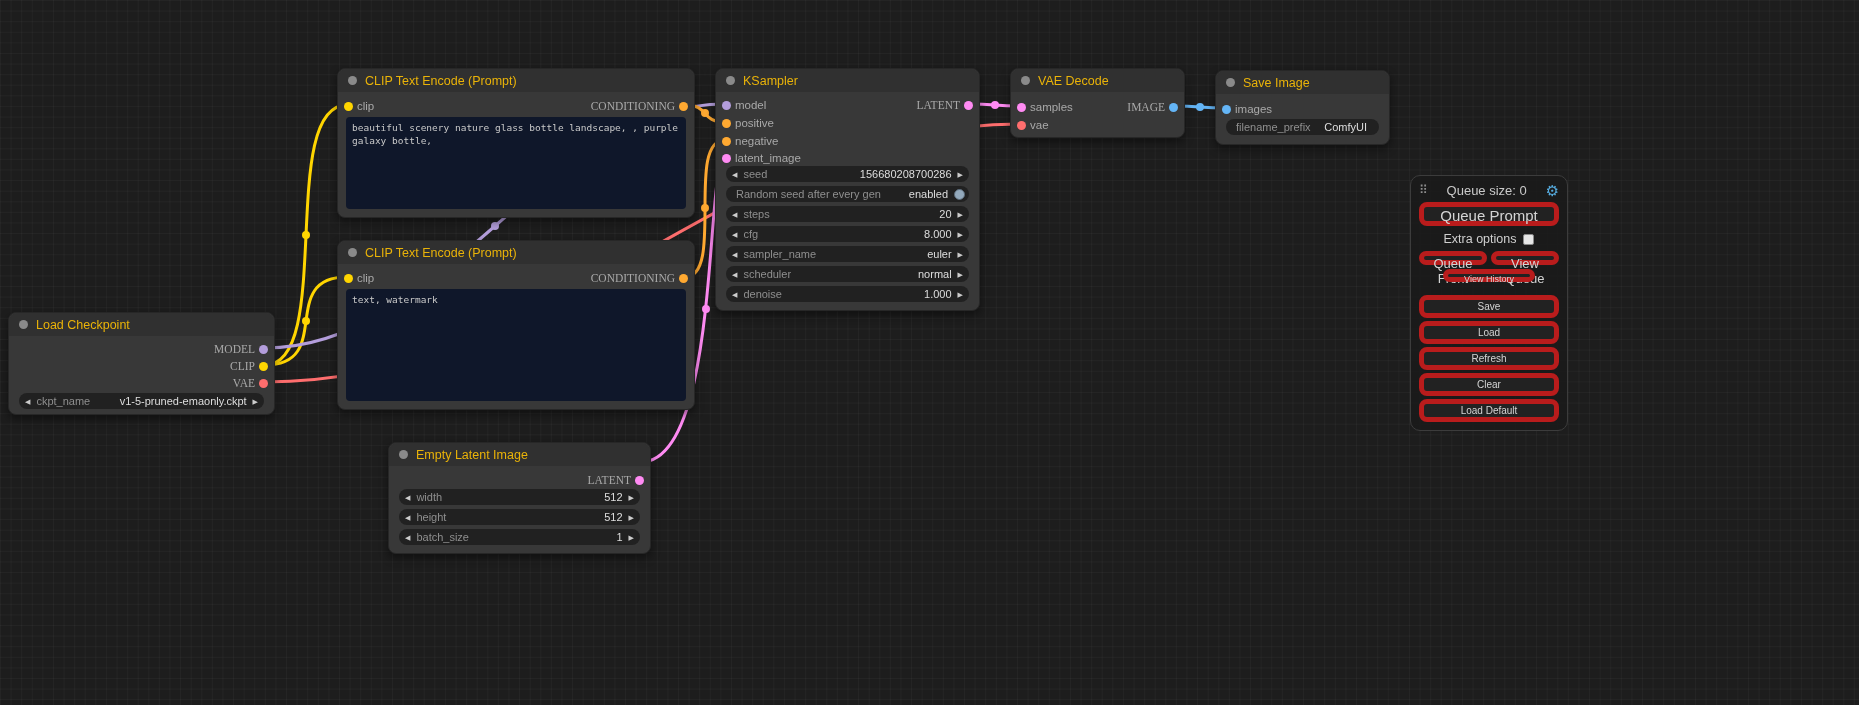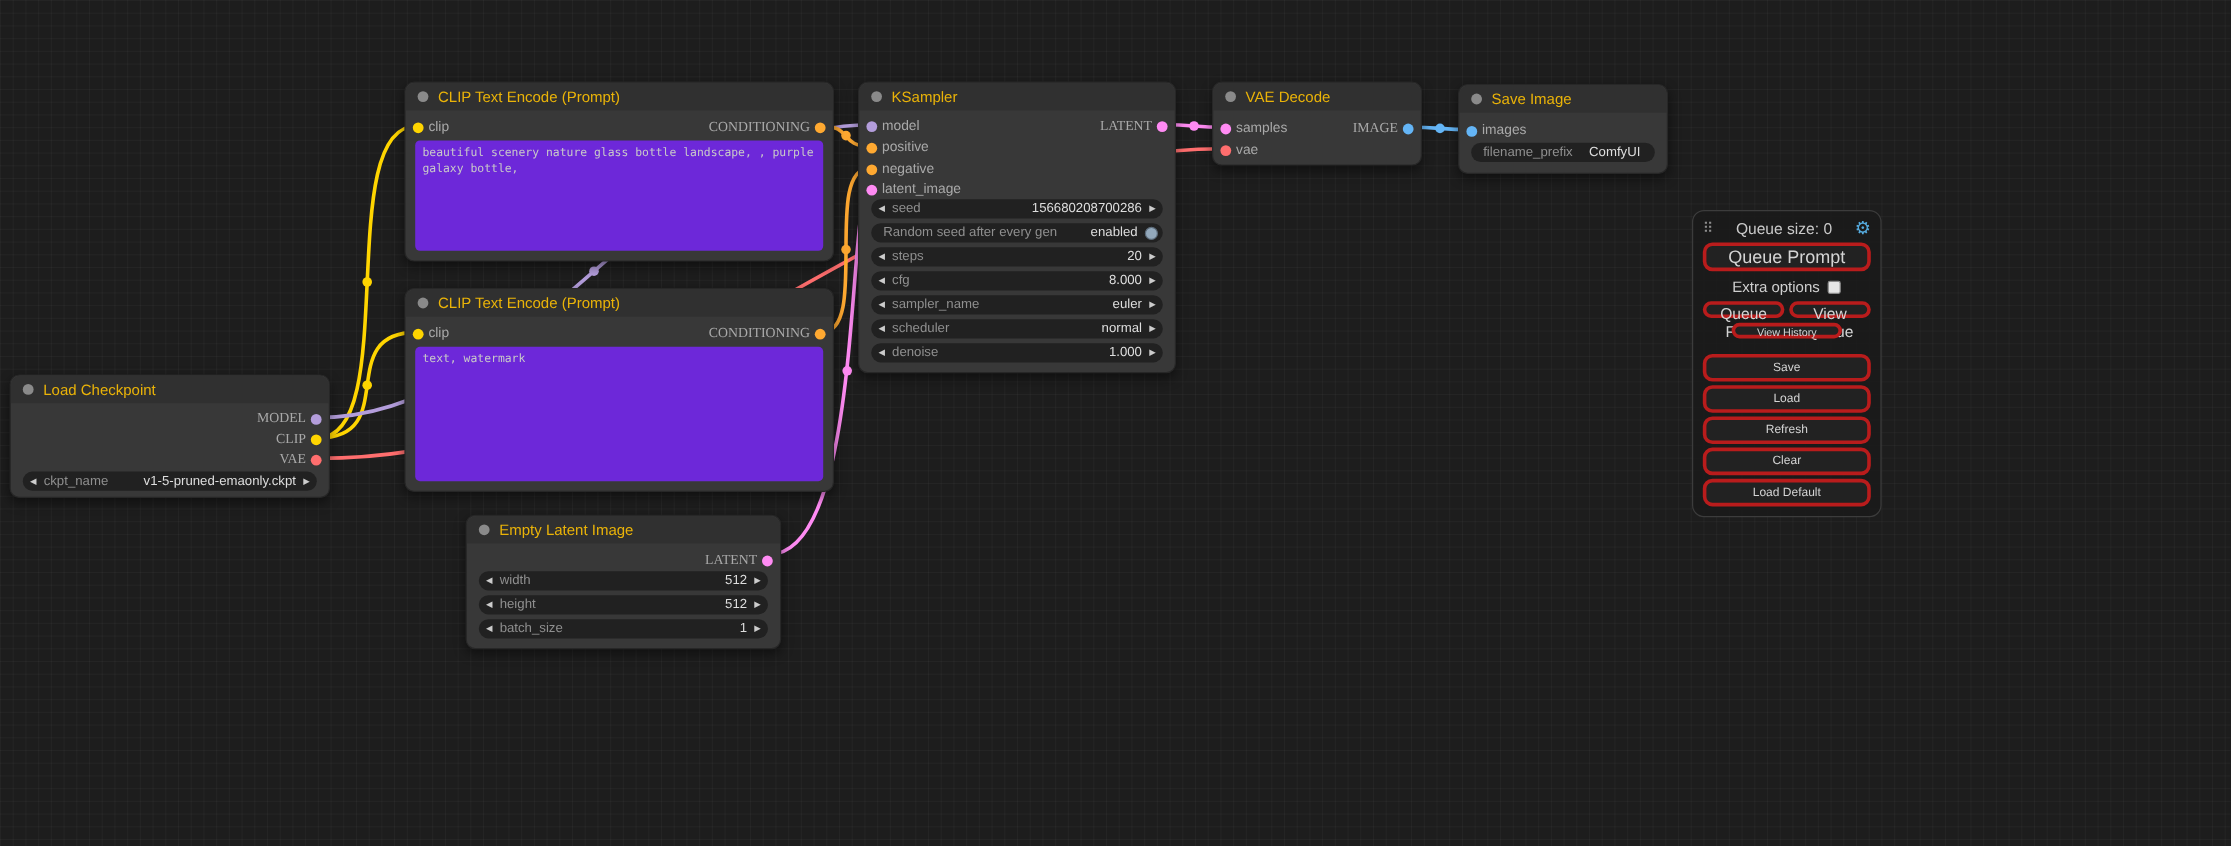--- a/index.html
+++ b/index.html
@@ -49,38 +49,38 @@
   }
   .warr { font-size:7px; color:#cccccc; line-height:1; flex:none; }
   .wlabel { margin-left:6px; white-space:nowrap; }
   .wvalue { flex:1; text-align:right; margin-right:6px; color:#dedede; white-space:nowrap; }
   .widget.noarrow .wlabel { margin-left:4px; }
   .knob { width:11px; height:11px; border-radius:50%; flex:none;
           background:#93a9bc; border:1px solid #5c6b79; margin-right:-2px; }
 
   .textbox {
     position:absolute; left:8px; right:8px;
-    background:#6d28d9; border-radius:4px;
+    background:#0f172a; border-radius:4px;
     color:#c9c9c9; font-family:"DejaVu Sans Mono",monospace;
     font-size:9.5px; line-height:13px; padding:4px 6px;
     white-space:pre-wrap; overflow:hidden;
   }
 
   
   .menu {
     position:absolute; left:1410px; top:175px; width:158px; z-index:3;
     background:rgba(26,26,26,0.88); border:1px solid #3c3c3c; border-radius:10px;
     padding:4px 8px 8px; display:flex; flex-direction:column;
   }
   .menu-header { display:flex; align-items:center; justify-content:space-between;
                  height:20px; color:#c9c9c9; font-size:13px; }
   .grip { color:#8d8d8d; font-size:12px; }
   .gear { color:#55aadd; font-size:15px; line-height:1; }
   .btn {
-    background:#222; border:3px solid #b91c1c; border-radius:8px;
+    background:#222; border:5px solid #b91c1c; border-radius:8px;
     color:#d4d4d4; font-family:inherit; display:block; width:100%;
   }
   .btn.big { height:23px; font-size:10px; margin-top:3px; }
   .btn.qp  { height:24px; font-size:15px; margin-top:2px; }
   .extra-row { display:flex; align-items:center; justify-content:center; gap:7px;
                color:#cfcfcf; font-size:12.5px; margin:6px 0 2px; height:14px; }
   .checkbox { width:11px; height:11px; background:#e6e6e6; border:1px solid #8a8a8a;
               border-radius:2px; flex:none; }
   .small-row { display:flex; gap:4px; margin-top:3px; }
   .btn.small { height:14px; font-size:13px; border-radius:7px; flex:1; padding:0; }
@@ -164,21 +164,21 @@
     <i class="pin c-clip"></i>
     <span>clip</span>
   </div>
   <div class="slot out" style="top:29px">
     <i class="pin c-cond"></i>
     <span>CONDITIONING</span>
   </div>
   <div class="textbox" style="top:48px; bottom:8px;">text, watermark</div>
 </div>
 
-<div class="node" style="left:388px; top:429px; width:263px; height:112px;">
+<div class="node" style="left:388px; top:442px; width:263px; height:112px;">
   <div class="ntitle">
     <span class="ndot"></span>
     <span class="ntext">Empty Latent Image</span>
   </div>
   <div class="slot out" style="top:29px">
     <i class="pin c-latent"></i>
     <span>LATENT</span>
   </div>
   <div class="widget" style="top:46px">
     <span class="warr">◀</span>

